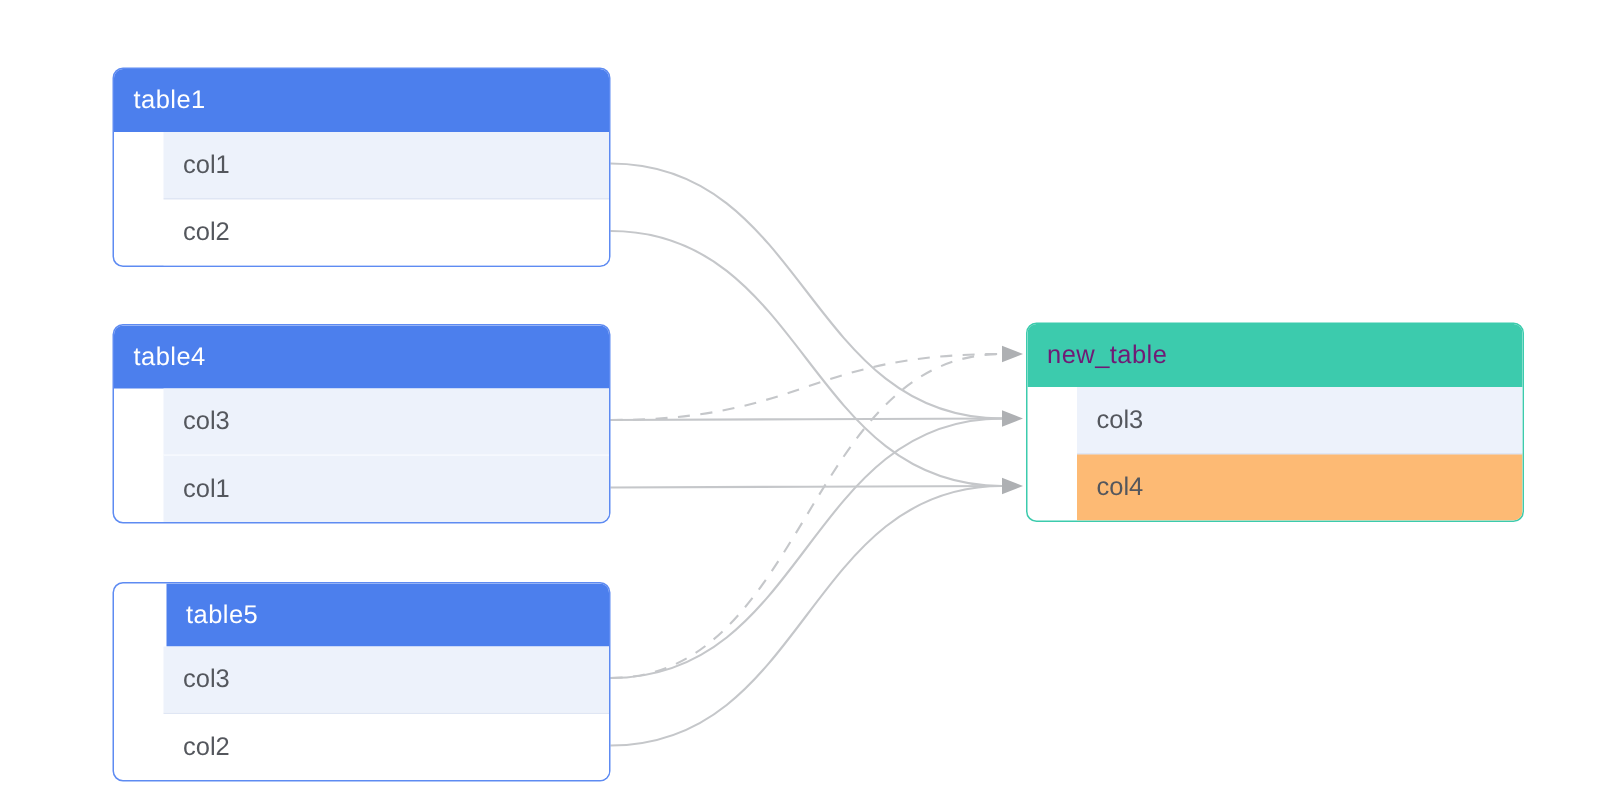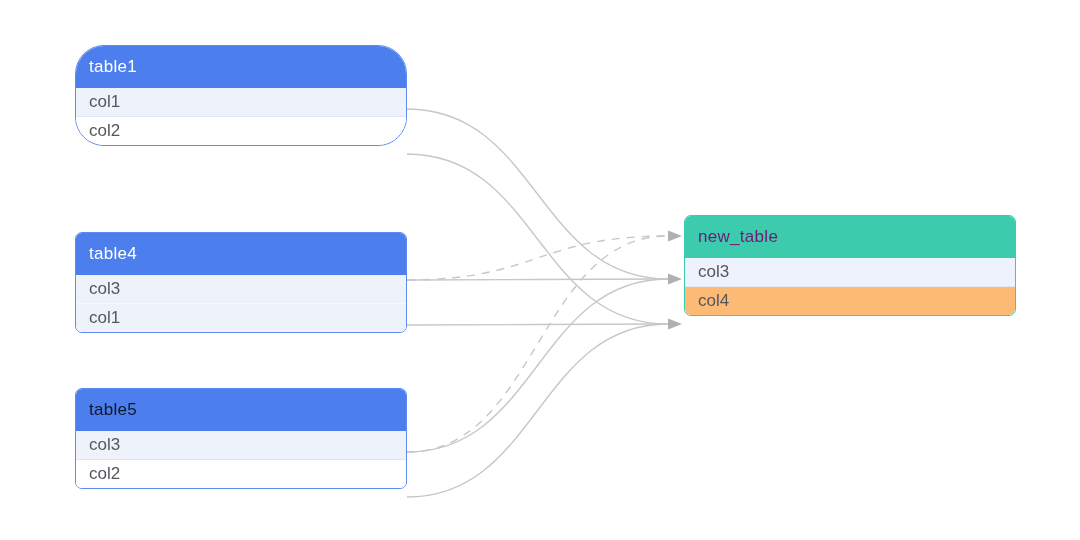--- a/index.html
+++ b/index.html
@@ -12,65 +12,65 @@
   .node{
     position:absolute;z-index:2;border-radius:7px;overflow:hidden;
     border:1px solid #5E8BF2;background:#ffffff;box-sizing:content-box;
     width:330px;
   }
   .hdr{
     height:42px;display:flex;align-items:center;padding:0 13px;
     color:#ffffff;font-size:17px;letter-spacing:.3px;font-weight:400;
   }
   .row{
-    height:28px;display:flex;align-items:center;padding:0 13px;
-    font-size:17px;color:#54575d;
+    height:44px;display:flex;align-items:center;padding:0 13px;
+    font-size:17px;color:#54575d;margin-left:33px;
   }
 </style>
 </head>
 <body>
 
 <div id="diagram">
     <svg width="1080" height="540" id="edge-layer">
       <path d="M 407 109 C 537.5 109, 537.5 279, 668 279" fill="none" stroke="#C5C7CA" stroke-width="1.4"></path>
       <polygon points="682,279 668,273.5 668,284.5" fill="#AEB0B3"></polygon>
       <path d="M 407 154 C 537.5 154, 537.5 324, 668 324" fill="none" stroke="#C5C7CA" stroke-width="1.4"></path>
       <polygon points="682,324 668,318.5 668,329.5" fill="#AEB0B3"></polygon>
       <path d="M 407 280 C 537.5 280, 537.5 279, 668 279" fill="none" stroke="#C5C7CA" stroke-width="1.4"></path>
       <path d="M 407 325 C 537.5 325, 537.5 324, 668 324" fill="none" stroke="#C5C7CA" stroke-width="1.4"></path>
       <path d="M 407 452 C 537.5 452, 537.5 279, 668 279" fill="none" stroke="#C5C7CA" stroke-width="1.4"></path>
       <path d="M 407 497 C 537.5 497, 537.5 324, 668 324" fill="none" stroke="#C5C7CA" stroke-width="1.4"></path>
       <path d="M 407 280 C 537.5 280, 537.5 236, 668 236" fill="none" stroke="#C5C7CA" stroke-width="1.4" stroke-dasharray="8 7"></path>
       <polygon points="682,236 668,230.5 668,241.5" fill="#AEB0B3"></polygon>
       <path d="M 407 452 C 537.5 452, 537.5 236, 668 236" fill="none" stroke="#C5C7CA" stroke-width="1.4" stroke-dasharray="8 7"></path>
     </svg>
-    <div class="node" style="left: 75px; top: 45px; border-color: rgb(94, 139, 242); border-radius: 29px;">
+    <div class="node" style="left: 75px; top: 45px; border-color: rgb(94, 139, 242);">
       <div class="hdr" style="background: rgb(76, 127, 237); color: rgb(255, 255, 255);">
         <span>table1</span>
       </div>
       <div class="row" style="background: rgb(237, 242, 251); color: rgb(84, 87, 93);">
         <span>col1</span>
       </div>
       <div class="row" style="background: rgb(255, 255, 255); color: rgb(84, 87, 93); border-top: 1px solid rgb(223, 230, 244);">
         <span>col2</span>
       </div>
     </div>
-    <div class="node" style="left: 75px; top: 232px; border-color: rgb(94, 139, 242);">
+    <div class="node" style="left: 75px; top: 216px; border-color: rgb(94, 139, 242);">
       <div class="hdr" style="background: rgb(76, 127, 237); color: rgb(255, 255, 255);">
         <span>table4</span>
       </div>
       <div class="row" style="background: rgb(237, 242, 251); color: rgb(84, 87, 93);">
         <span>col3</span>
       </div>
       <div class="row" style="background: rgb(237, 242, 251); color: rgb(84, 87, 93); border-top: 1px solid rgb(246, 249, 254);">
         <span>col1</span>
       </div>
     </div>
     <div class="node" style="left: 75px; top: 388px; border-color: rgb(94, 139, 242);">
-      <div class="hdr" style="background: rgb(76, 127, 237); color: #0f172a;">
+      <div class="hdr" style="background: rgb(76, 127, 237); color: #ffffff; margin-left: 35px;">
         <span>table5</span>
       </div>
       <div class="row" style="background: rgb(237, 242, 251); color: rgb(84, 87, 93);">
         <span>col3</span>
       </div>
       <div class="row" style="background: rgb(255, 255, 255); color: rgb(84, 87, 93); border-top: 1px solid rgb(223, 230, 244);">
         <span>col2</span>
       </div>
     </div>
     <div class="node" style="left: 684px; top: 215px; border-color: rgb(60, 203, 173);">

